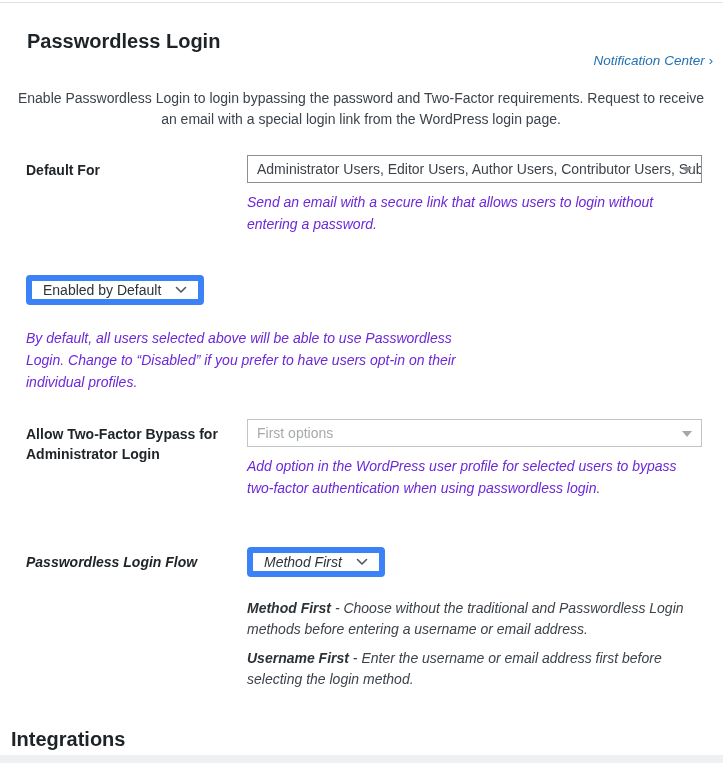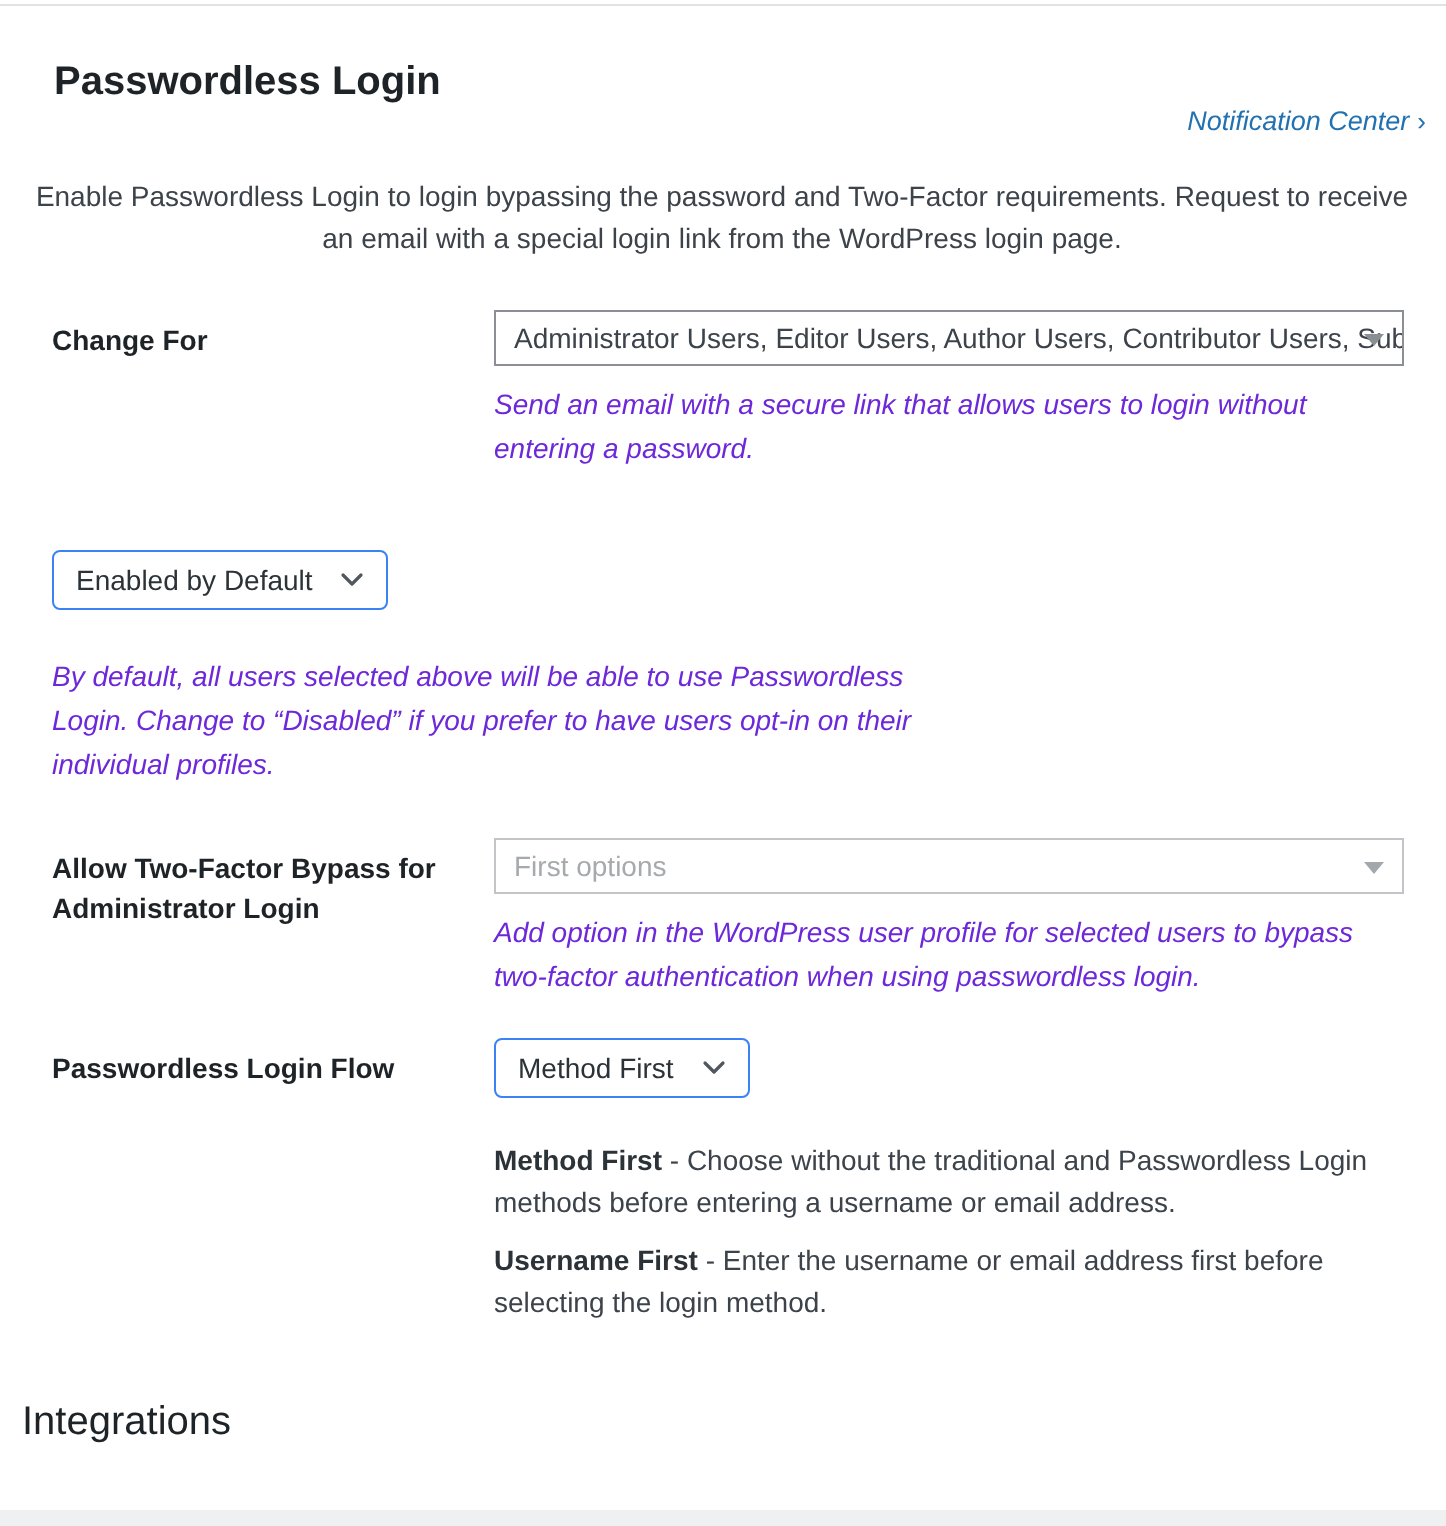--- a/index.html
+++ b/index.html
@@ -56,38 +56,38 @@
   .wide-select.placeholder { border-color:#c3c4c7; color:#a7aaad; }
   .wide-select.placeholder .tri { border-top-color:#a3a8ac; }
 
   .help {
     margin-top:8px; font-style:italic; color:#6d28d9;
     font-size:14px; line-height:22px;
   }
 
   .small-select {
     display:inline-flex; align-items:center;
-    height:30px; border:1px solid #3b82f6; border-radius:4px;
+    height:30px; border:6px solid #3b82f6; border-radius:4px;
     background:#fff; padding:0 11px; font-size:14px; color:#2c3338;
     cursor:pointer;
   }
   .small-select .chevron-svg { margin-left:14px; display:block; }
 
   .row-2 { margin-top:40px; }
   .row-2 .help { margin-top:22px; }
   .row-3 { margin-top:26px; }
-  .row-4 { margin-top:20px; }
+  .row-4 { margin-top:48px;font-style:italic; }
 
   .flow-desc { margin-top:21px; font-size:14px; line-height:21px; color:#3c434a; }
   .flow-desc p { margin:0 0 8px 0; }
   .flow-desc strong { color:#2c3338; }
 
   .integrations-title {
     margin:28px 0 0 11px;
-    font-size:20px; font-weight:400; color:#1d2327; line-height:27px;
+    font-size:20px; font-weight:700; color:#1d2327; line-height:27px;
   }
 
   .row-woo { margin-top:34px; }
   .row-woo .row-label { padding-top:1px; }
   .checkbox {
     width:16px; height:16px; border:1px solid #50575e; border-radius:4px;
     background:#fff; cursor:pointer; margin-top:1px;
   }
 
   .bottom-strip {
@@ -103,21 +103,21 @@
 <div class="header">
   <h1 class="page-title">Passwordless Login</h1>
   <a class="notification-link"><span>Notification Center</span><span class="chev">›</span></a>
 </div>
 
 <p class="description">Enable Passwordless Login to login bypassing the password and Two-Factor requirements. Request to receive an email with a special login link from the WordPress login page.</p>
 
 <div class="form">
 
   <div class="row row-1">
-    <div class="row-label">Change For</div>
+    <div class="row-label">Default For</div>
     <div class="control">
       <div class="wide-select">
         <span>Administrator Users, Editor Users, Author Users, Contributor Users, Subsc...</span>
         <span class="tri"></span>
       </div>
       <div class="help">Send an email with a secure link that allows users to login without entering a password.</div>
     </div>
   </div>
 
   <div class="row row-2">

